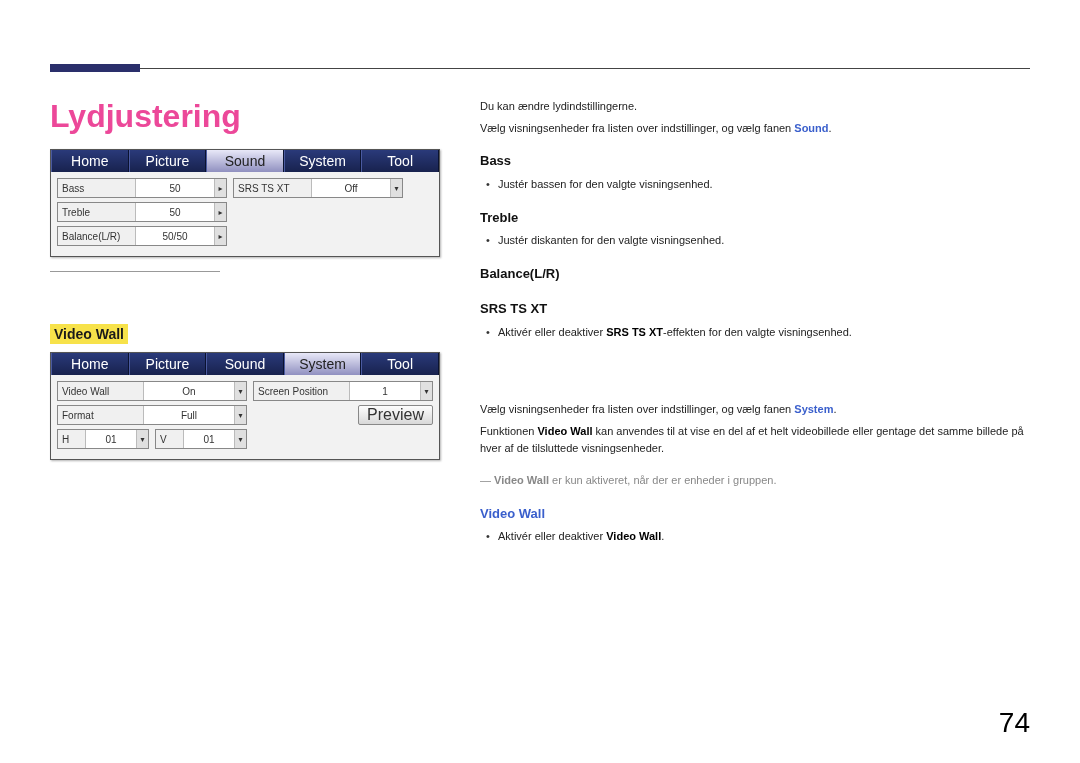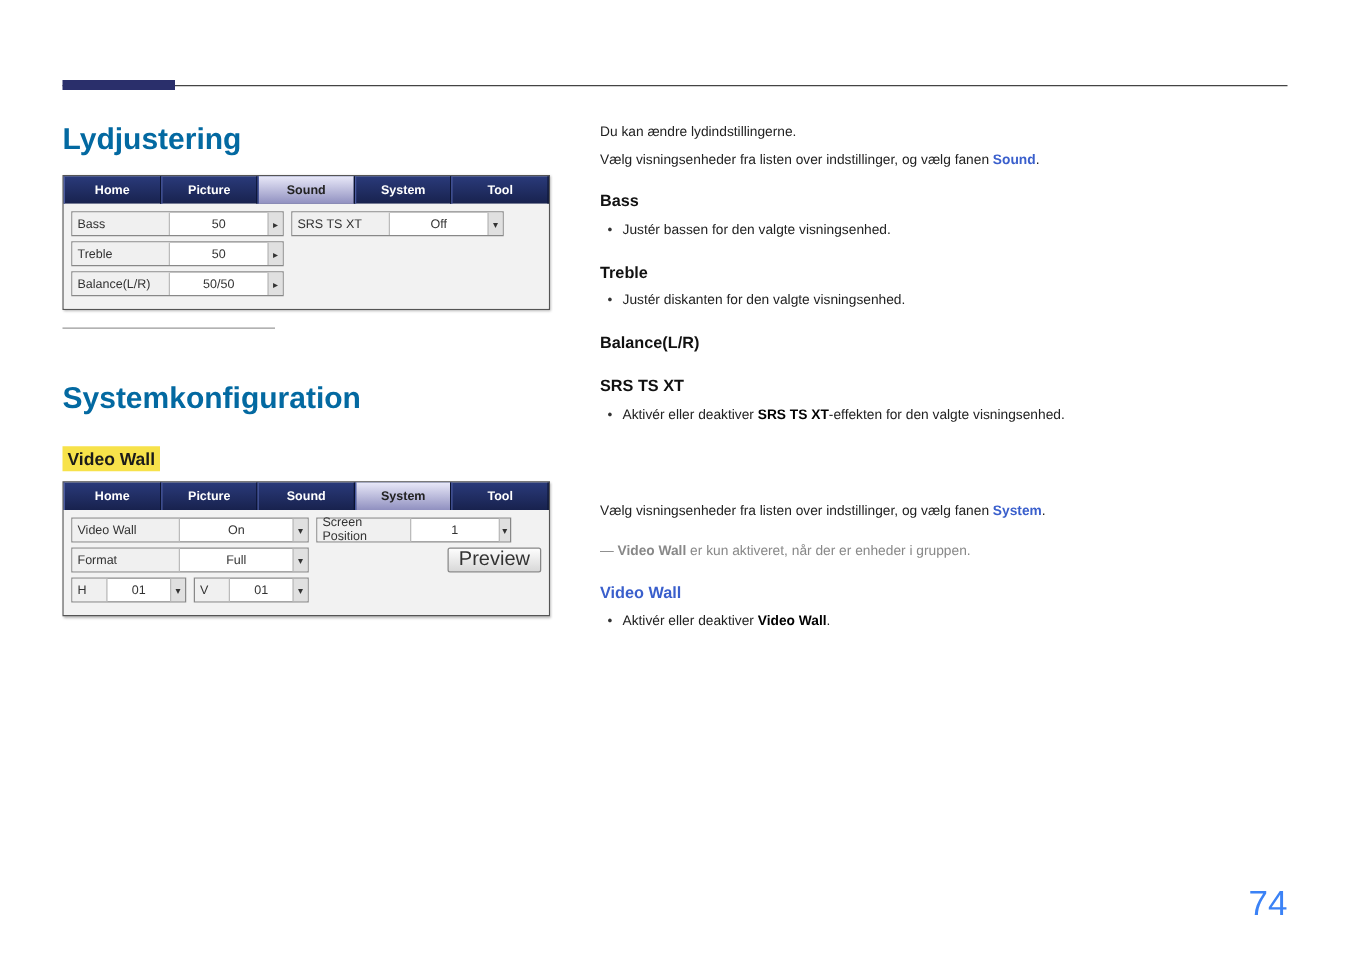--- a/index.html
+++ b/index.html
@@ -31,41 +31,41 @@
   }
   .page {
     display: flex;
     gap: 40px;
     padding-top: 58px;
   }
   .col-left { width: 390px; flex-shrink: 0; }
   .col-right { flex: 1; font-size: 11px; line-height: 1.6; color: #222; }
 
   h1.section-title {
-    font-size: 24px;
+    font-size: 32px;
     font-weight: 600;
-    color: #0369a1;
+    color: #ec4899;
     margin-bottom: 14px;
   }
   .panel {
     border: 1px solid #555;
     background: #e6e6e6;
     margin-bottom: 8px;
     box-shadow: 1px 1px 2px rgba(0,0,0,0.3);
   }
   .tabs {
     display: flex;
     background: linear-gradient(#2a3a7a, #18224e);
     height: 22px;
   }
   .tab {
     flex: 1;
     color: #fff;
-    font-size: 10px;
-    font-weight: bold;
+    font-size: 14px;
+    font-weight: normal;
     display: flex;
     align-items: center;
     justify-content: center;
     border-right: 1px solid #0a1230;
     border-left: 1px solid #4a5aa0;
     cursor: pointer;
   }
   .tab.active {
     background: linear-gradient(#e8e8f8, #9090c0);
     color: #222;
@@ -187,21 +187,21 @@
     left: 0;
     top: 0;
   }
   .video-wall-note-strong { color: #888; font-weight: bold; }
 
   .page-number {
     position: absolute;
     bottom: 24px;
     right: 50px;
     font-size: 28px;
-    color: #3b82f6;
+    color: #000000;
     font-weight: 300;
   }
   .sys-block { margin-top: 42px; }
 </style>
 </head>
 <body>
 
 <div class="top-left-bar"></div>
 <div class="top-border"></div>
 
@@ -244,39 +244,38 @@
             <span class="val">50/50</span>
             <span class="caret-right">▸</span>
           </div>
         </div>
       </div>
     </div>
 
     <div class="footnote-rule"></div>
 
     <div class="sys-block">
-      <h1 class="section-title">Systemkonfiguration</h1>
       <span class="highlight">Video Wall</span>
 
       <div class="panel">
         <div class="tabs">
           <div class="tab">Home</div>
           <div class="tab">Picture</div>
           <div class="tab">Sound</div>
           <div class="tab active">System</div>
           <div class="tab">Tool</div>
         </div>
         <div class="panel-body">
           <div class="panel-row">
             <div class="field" style="width:190px;">
               <span class="lbl" style="width:86px;">Video Wall</span>
               <span class="val">On</span>
               <span class="caret">▾</span>
             </div>
-            <div class="field" style="width:156px;gap:28px;">
+            <div class="field" style="width:180px;gap:28px;">
               <span class="lbl" style="width:96px;">Screen Position</span>
               <span class="val">1</span>
               <span class="caret">▾</span>
             </div>
           </div>
           <div class="panel-row">
             <div class="field" style="width:190px;">
               <span class="lbl" style="width:86px;text-align:right;">Format</span>
               <span class="val">Full</span>
               <span class="caret">▾</span>
@@ -324,20 +323,23 @@
     <ul class="bul">
         <li>
       <span>Aktivér eller deaktiver </span><span class="strong-black">SRS TS XT</span><span>-effekten for den valgte visningsenhed.</span>
     </li>
       </ul>
 
     <div style="height:58px;"></div>
 
     <p>
       <span>Vælg visningsenheder fra listen over indstillinger, og vælg fanen </span><span class="strong">System</span><span>.</span>
+    </p>
+    <p>
+      <span>Funktionen </span><span class="strong-black">Video Wall</span><span> kan anvendes til at vise en del af et helt videobillede eller gentage det samme billede på hver af de tilsluttede visningsenheder.</span>
     </p>
     <div class="rnote">
       <span class="video-wall-note-strong">Video Wall</span><span> er kun aktiveret, når der er enheder i gruppen.</span>
     </div>
 
     <div class="sub-h blue">Video Wall</div>
     <ul class="bul">
         <li>
       <span>Aktivér eller deaktiver </span><span class="strong-black">Video Wall</span><span>.</span>
     </li>

